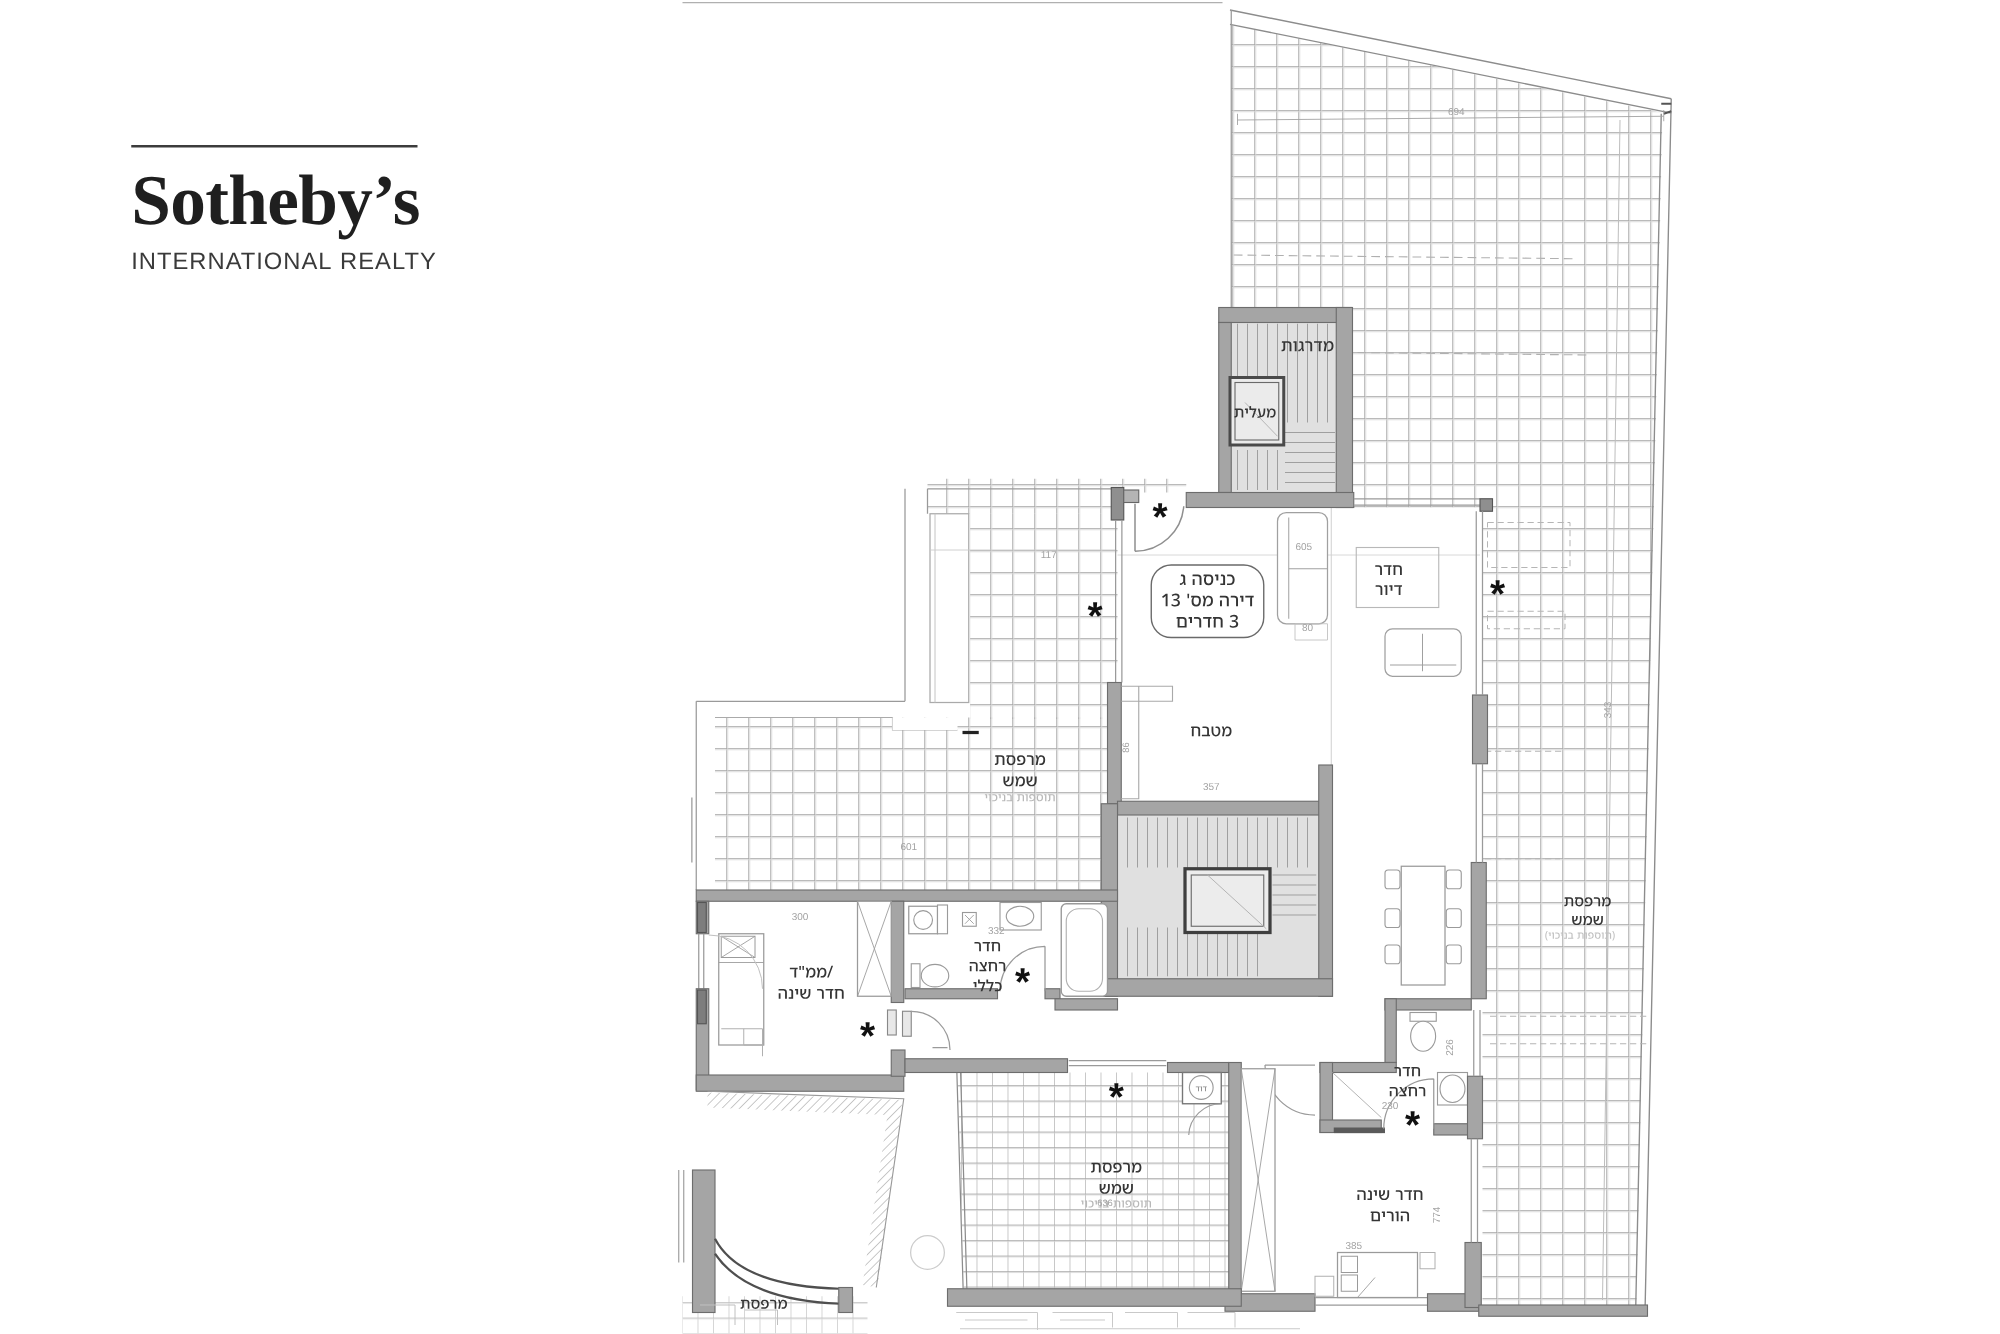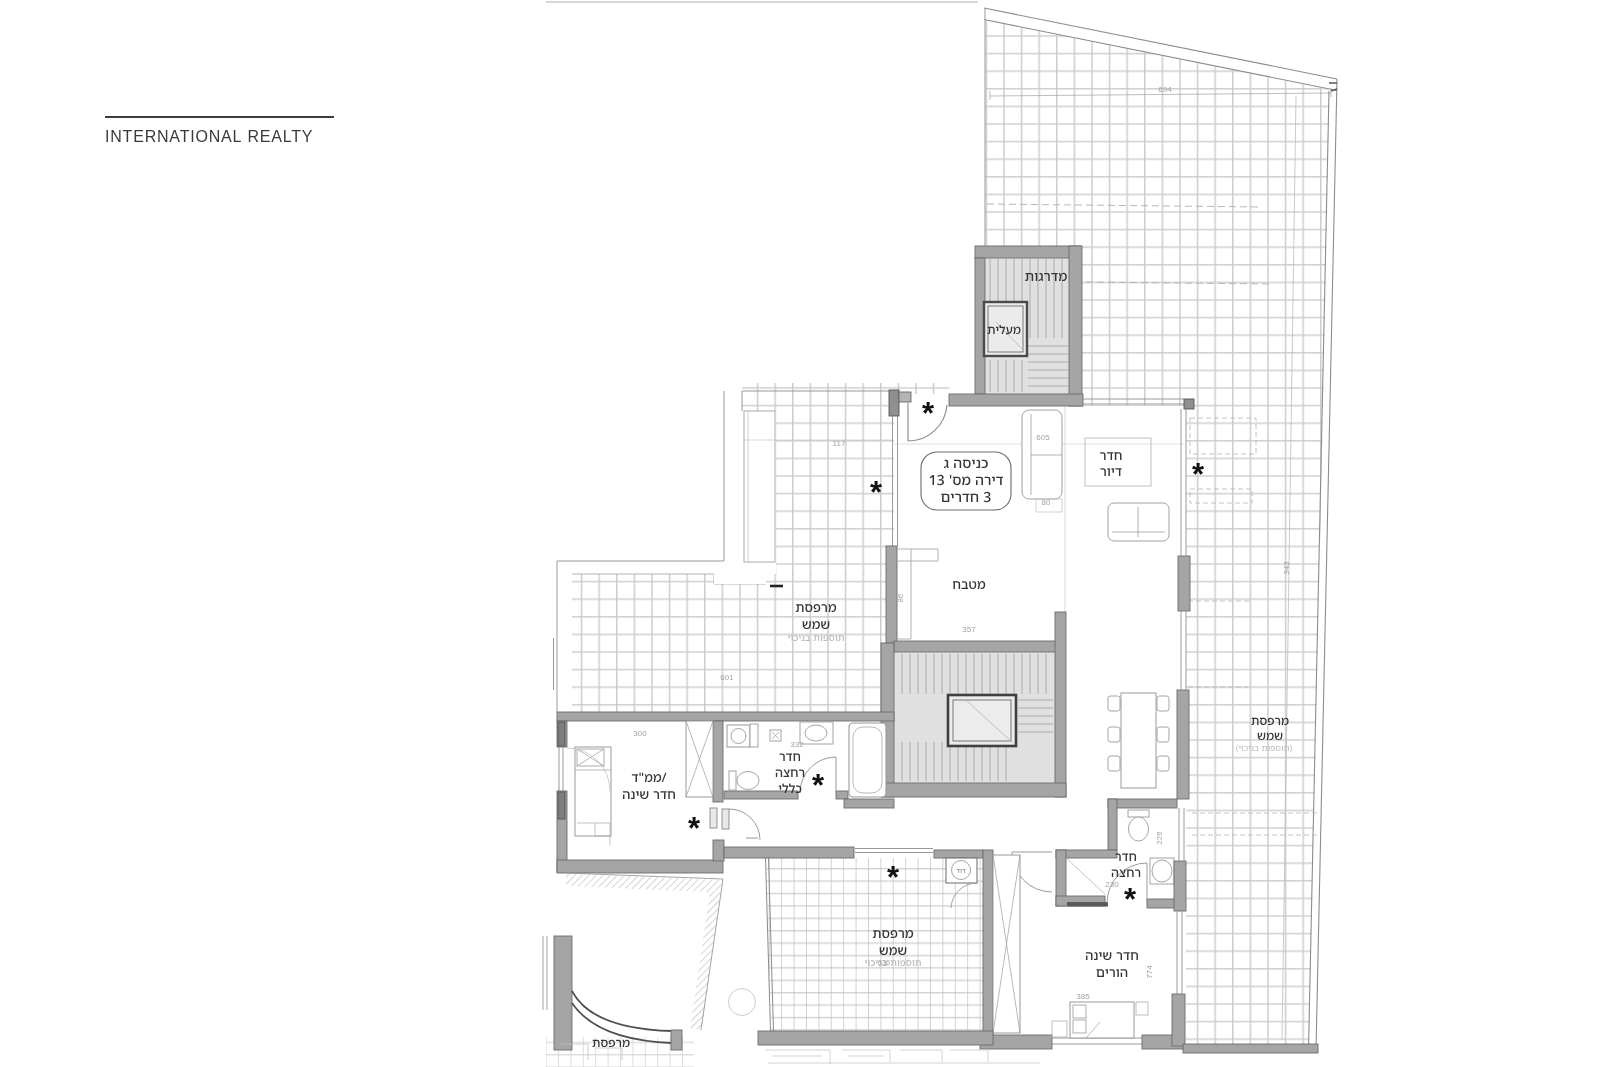--- a/index.html
+++ b/index.html
@@ -1,29 +1,30 @@
 <!DOCTYPE html>
 <html><head>
 <meta charset="utf-8">
 <style>
 html,body{margin:0;padding:0;background:#fff;width:1600px;height:1067px;overflow:hidden}
 #logo{position:absolute;left:105px;top:99px;width:260px}
 #logo .israel{font-family:"Liberation Sans",sans-serif;font-size:55px;color:#252525;letter-spacing:-1px;line-height:1}
 #logo .rule{margin:17px 0 0 0;width:229px;height:0;border:none;border-top:2px solid #3c3c3c}
 #logo .soth{font-family:"Liberation Serif",serif;font-weight:bold;font-size:57px;color:#1f1f1f;margin-top:14px;line-height:1;letter-spacing:-0.5px}
-#logo .intl{font-family:"Liberation Sans",sans-serif;font-size:16px;color:#3a3a3a;letter-spacing:0.8px;margin-top:10px;white-space:nowrap}
+#logo .intl{font-family:"Liberation Sans",sans-serif;font-size:19px;color:#3a3a3a;letter-spacing:0.8px;margin-top:10px;white-space:nowrap}
 </style>
 </head>
 <body>
 
 <div id="logo">
 
 
 <hr class="rule">
 
+<div class="soth">Sotheby’s</div>
 
 <div class="intl">INTERNATIONAL&nbsp;REALTY</div>
 </div>
 
 <svg width="1600" height="1067" viewBox="0 0 1600 1067" style="position:absolute;left:0;top:0">
 <defs>
 <pattern id="g18" width="17.6" height="17.6" patternUnits="userSpaceOnUse">
 <path d="M0 0H17.6M0 0V17.6" stroke="#a4a4a4" stroke-width="1.1" fill="none"></path>
 <path d="M0 1.4H17.6M1.4 0V17.6" stroke="#d4d4d4" stroke-width="0.7" fill="none"></path>
 </pattern>

